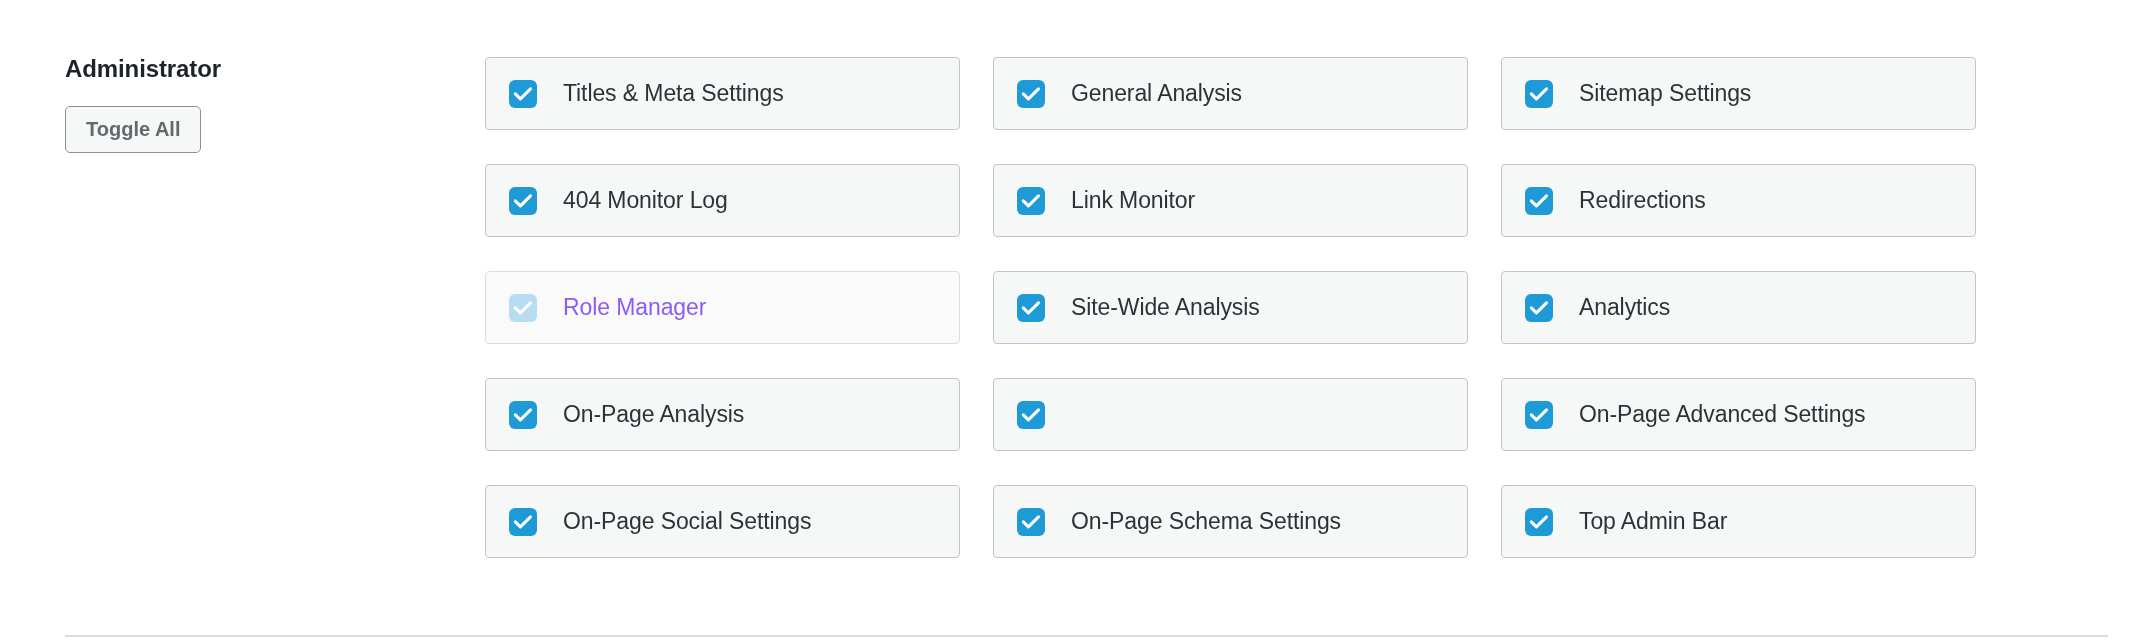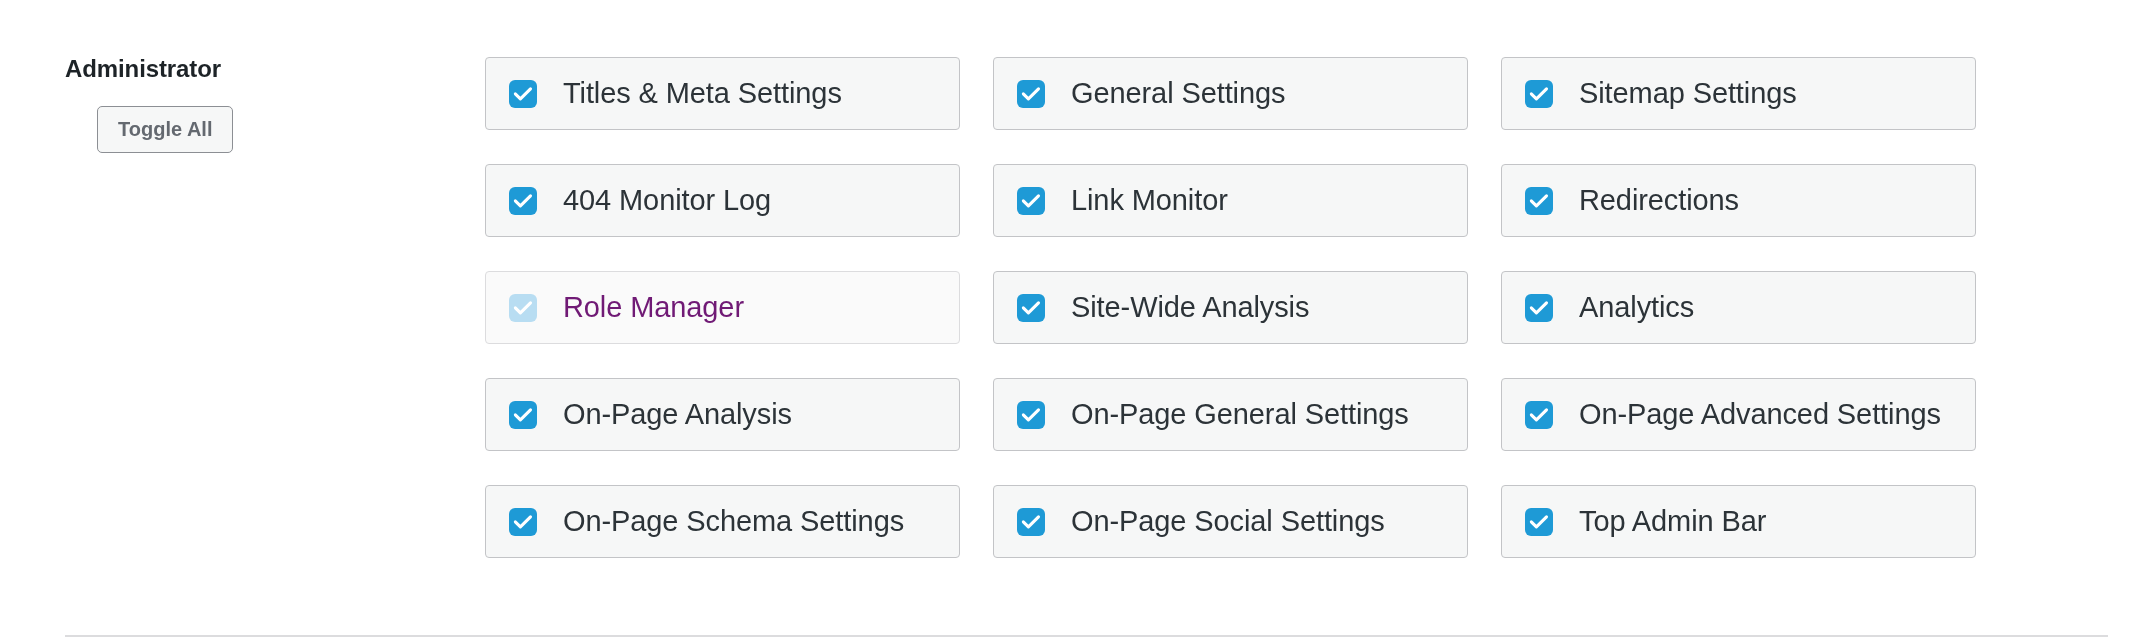--- a/index.html
+++ b/index.html
@@ -47,21 +47,20 @@
     font-family: "Liberation Sans", sans-serif;
     font-size: 20px;
     font-weight: bold;
     color: #646970;
     background: #f6f7f7;
     border: 1px solid #8c8f94;
     border-radius: 5px;
     line-height: 1;
     cursor: pointer;
     white-space: nowrap;
-    margin-left: 32px;
   }
 
   
   .cap-grid {
     position: absolute;
     left: 477px;
     top: 57px;
     width: 1510px;
     display: grid;
     grid-template-columns: 475px 475px 475px;
@@ -101,28 +100,28 @@
     left: 50%;
     top: 50%;
     transform: translate(-50%, -50%);
     display: block;
   }
   .cap-item.is-disabled .cap-checkbox {
     background: #b8ddf2;
   }
 
   .cap-label {
-    font-size: 29px;
+    font-size: 23px;
     color: #2c3338;
     line-height: 1;
     letter-spacing: -0.1px;
     white-space: nowrap;
   }
   .cap-item.is-disabled .cap-label {
-    color: #701a75;
+    color: #8b5cf6;
   }
 
   
   .section-divider {
     position: absolute;
     left: 57px;
     top: 635px;
     width: 2043px;
     height: 2px;
     background: #dcdcde;
@@ -146,21 +145,21 @@
           </svg>
         </span>
         <span class="cap-label">Titles &amp; Meta Settings</span>
       </div>
       <div class="cap-item">
         <span class="cap-checkbox">
           <svg width="19" height="15" viewBox="0 0 19 15" xmlns="http://www.w3.org/2000/svg" aria-hidden="true">
             <path d="M1.8 7.3 L6.9 12.4 L17 2.3" fill="none" stroke="#ffffff" stroke-width="3.1" stroke-linecap="round" stroke-linejoin="round"></path>
           </svg>
         </span>
-        <span class="cap-label">General Settings</span>
+        <span class="cap-label">General Analysis</span>
       </div>
       <div class="cap-item">
         <span class="cap-checkbox">
           <svg width="19" height="15" viewBox="0 0 19 15" xmlns="http://www.w3.org/2000/svg" aria-hidden="true">
             <path d="M1.8 7.3 L6.9 12.4 L17 2.3" fill="none" stroke="#ffffff" stroke-width="3.1" stroke-linecap="round" stroke-linejoin="round"></path>
           </svg>
         </span>
         <span class="cap-label">Sitemap Settings</span>
       </div>
       <div class="cap-item">
@@ -218,51 +217,50 @@
           </svg>
         </span>
         <span class="cap-label">On-Page Analysis</span>
       </div>
       <div class="cap-item">
         <span class="cap-checkbox">
           <svg width="19" height="15" viewBox="0 0 19 15" xmlns="http://www.w3.org/2000/svg" aria-hidden="true">
             <path d="M1.8 7.3 L6.9 12.4 L17 2.3" fill="none" stroke="#ffffff" stroke-width="3.1" stroke-linecap="round" stroke-linejoin="round"></path>
           </svg>
         </span>
-        <span class="cap-label">On-Page General Settings</span>
       </div>
       <div class="cap-item">
         <span class="cap-checkbox">
           <svg width="19" height="15" viewBox="0 0 19 15" xmlns="http://www.w3.org/2000/svg" aria-hidden="true">
             <path d="M1.8 7.3 L6.9 12.4 L17 2.3" fill="none" stroke="#ffffff" stroke-width="3.1" stroke-linecap="round" stroke-linejoin="round"></path>
           </svg>
         </span>
         <span class="cap-label">On-Page Advanced Settings</span>
       </div>
       <div class="cap-item">
         <span class="cap-checkbox">
           <svg width="19" height="15" viewBox="0 0 19 15" xmlns="http://www.w3.org/2000/svg" aria-hidden="true">
             <path d="M1.8 7.3 L6.9 12.4 L17 2.3" fill="none" stroke="#ffffff" stroke-width="3.1" stroke-linecap="round" stroke-linejoin="round"></path>
           </svg>
         </span>
+        <span class="cap-label">On-Page Social Settings</span>
+      </div>
+      <div class="cap-item">
+        <span class="cap-checkbox">
+          <svg width="19" height="15" viewBox="0 0 19 15" xmlns="http://www.w3.org/2000/svg" aria-hidden="true">
+            <path d="M1.8 7.3 L6.9 12.4 L17 2.3" fill="none" stroke="#ffffff" stroke-width="3.1" stroke-linecap="round" stroke-linejoin="round"></path>
+          </svg>
+        </span>
         <span class="cap-label">On-Page Schema Settings</span>
       </div>
       <div class="cap-item">
         <span class="cap-checkbox">
           <svg width="19" height="15" viewBox="0 0 19 15" xmlns="http://www.w3.org/2000/svg" aria-hidden="true">
             <path d="M1.8 7.3 L6.9 12.4 L17 2.3" fill="none" stroke="#ffffff" stroke-width="3.1" stroke-linecap="round" stroke-linejoin="round"></path>
           </svg>
         </span>
-        <span class="cap-label">On-Page Social Settings</span>
-      </div>
-      <div class="cap-item">
-        <span class="cap-checkbox">
-          <svg width="19" height="15" viewBox="0 0 19 15" xmlns="http://www.w3.org/2000/svg" aria-hidden="true">
-            <path d="M1.8 7.3 L6.9 12.4 L17 2.3" fill="none" stroke="#ffffff" stroke-width="3.1" stroke-linecap="round" stroke-linejoin="round"></path>
-          </svg>
-        </span>
         <span class="cap-label">Top Admin Bar</span>
       </div>
     </div>
 
   <div class="section-divider"></div>
 
 </div>
 
 </body></html>

